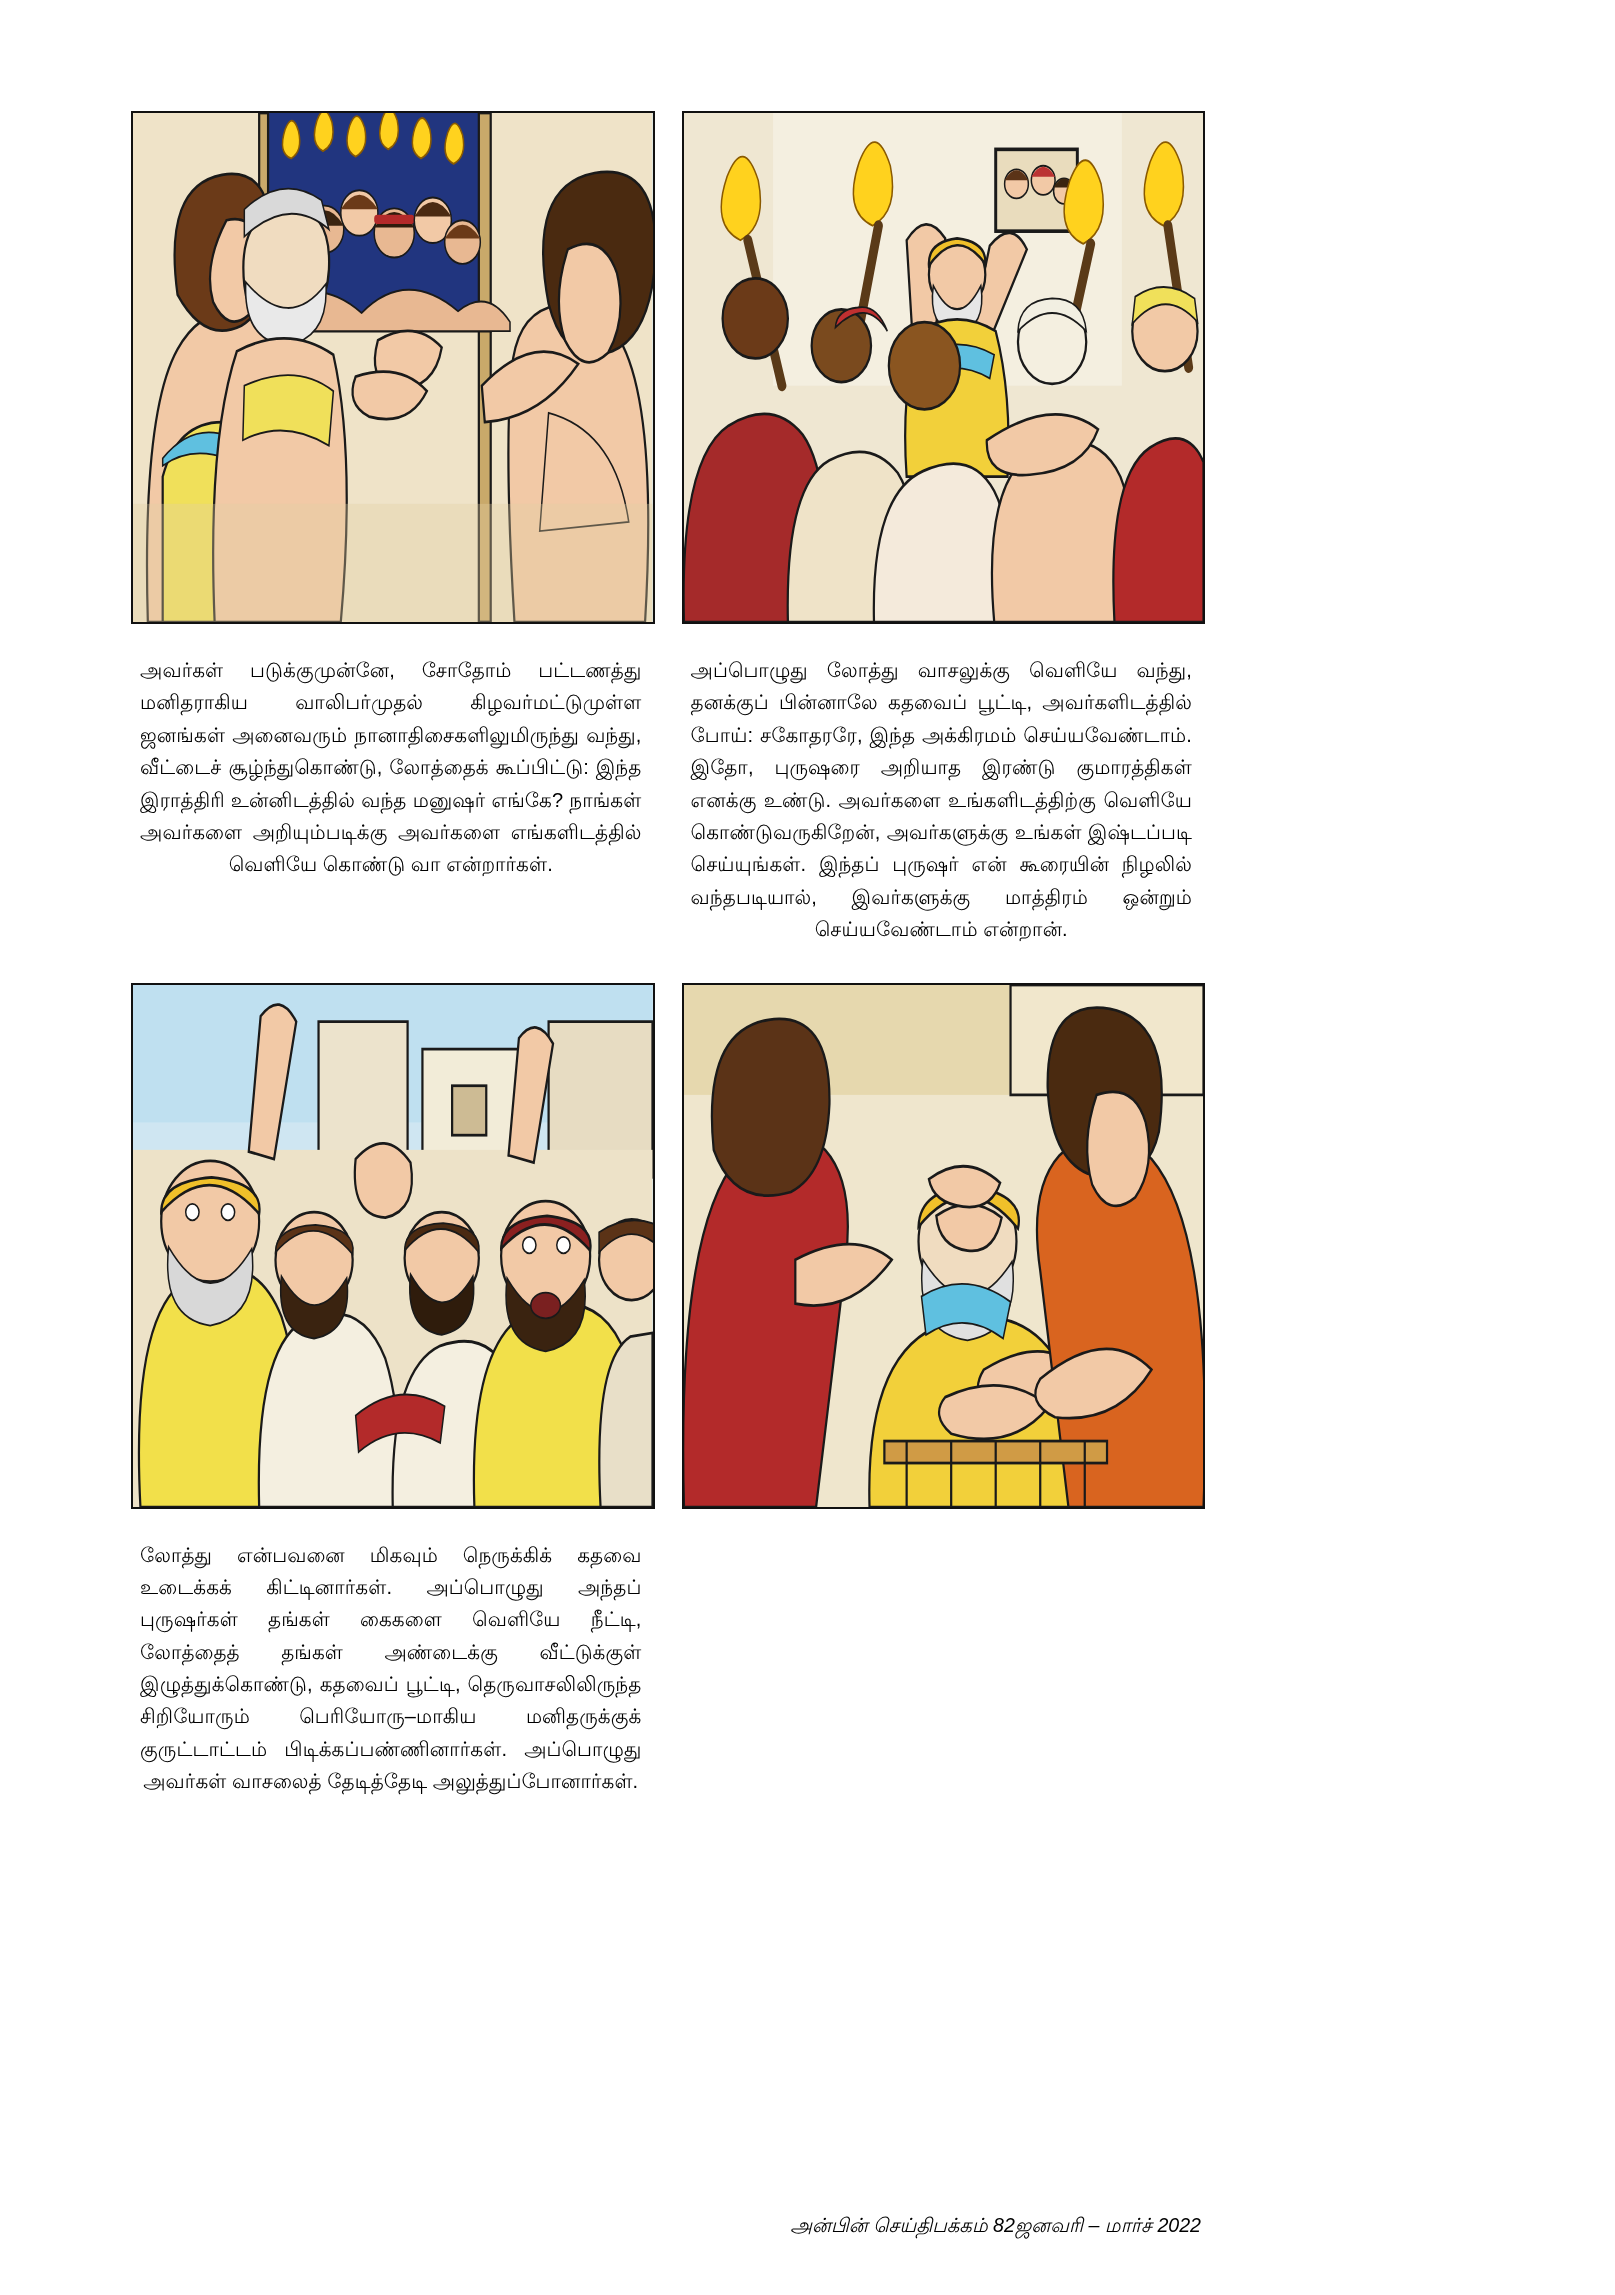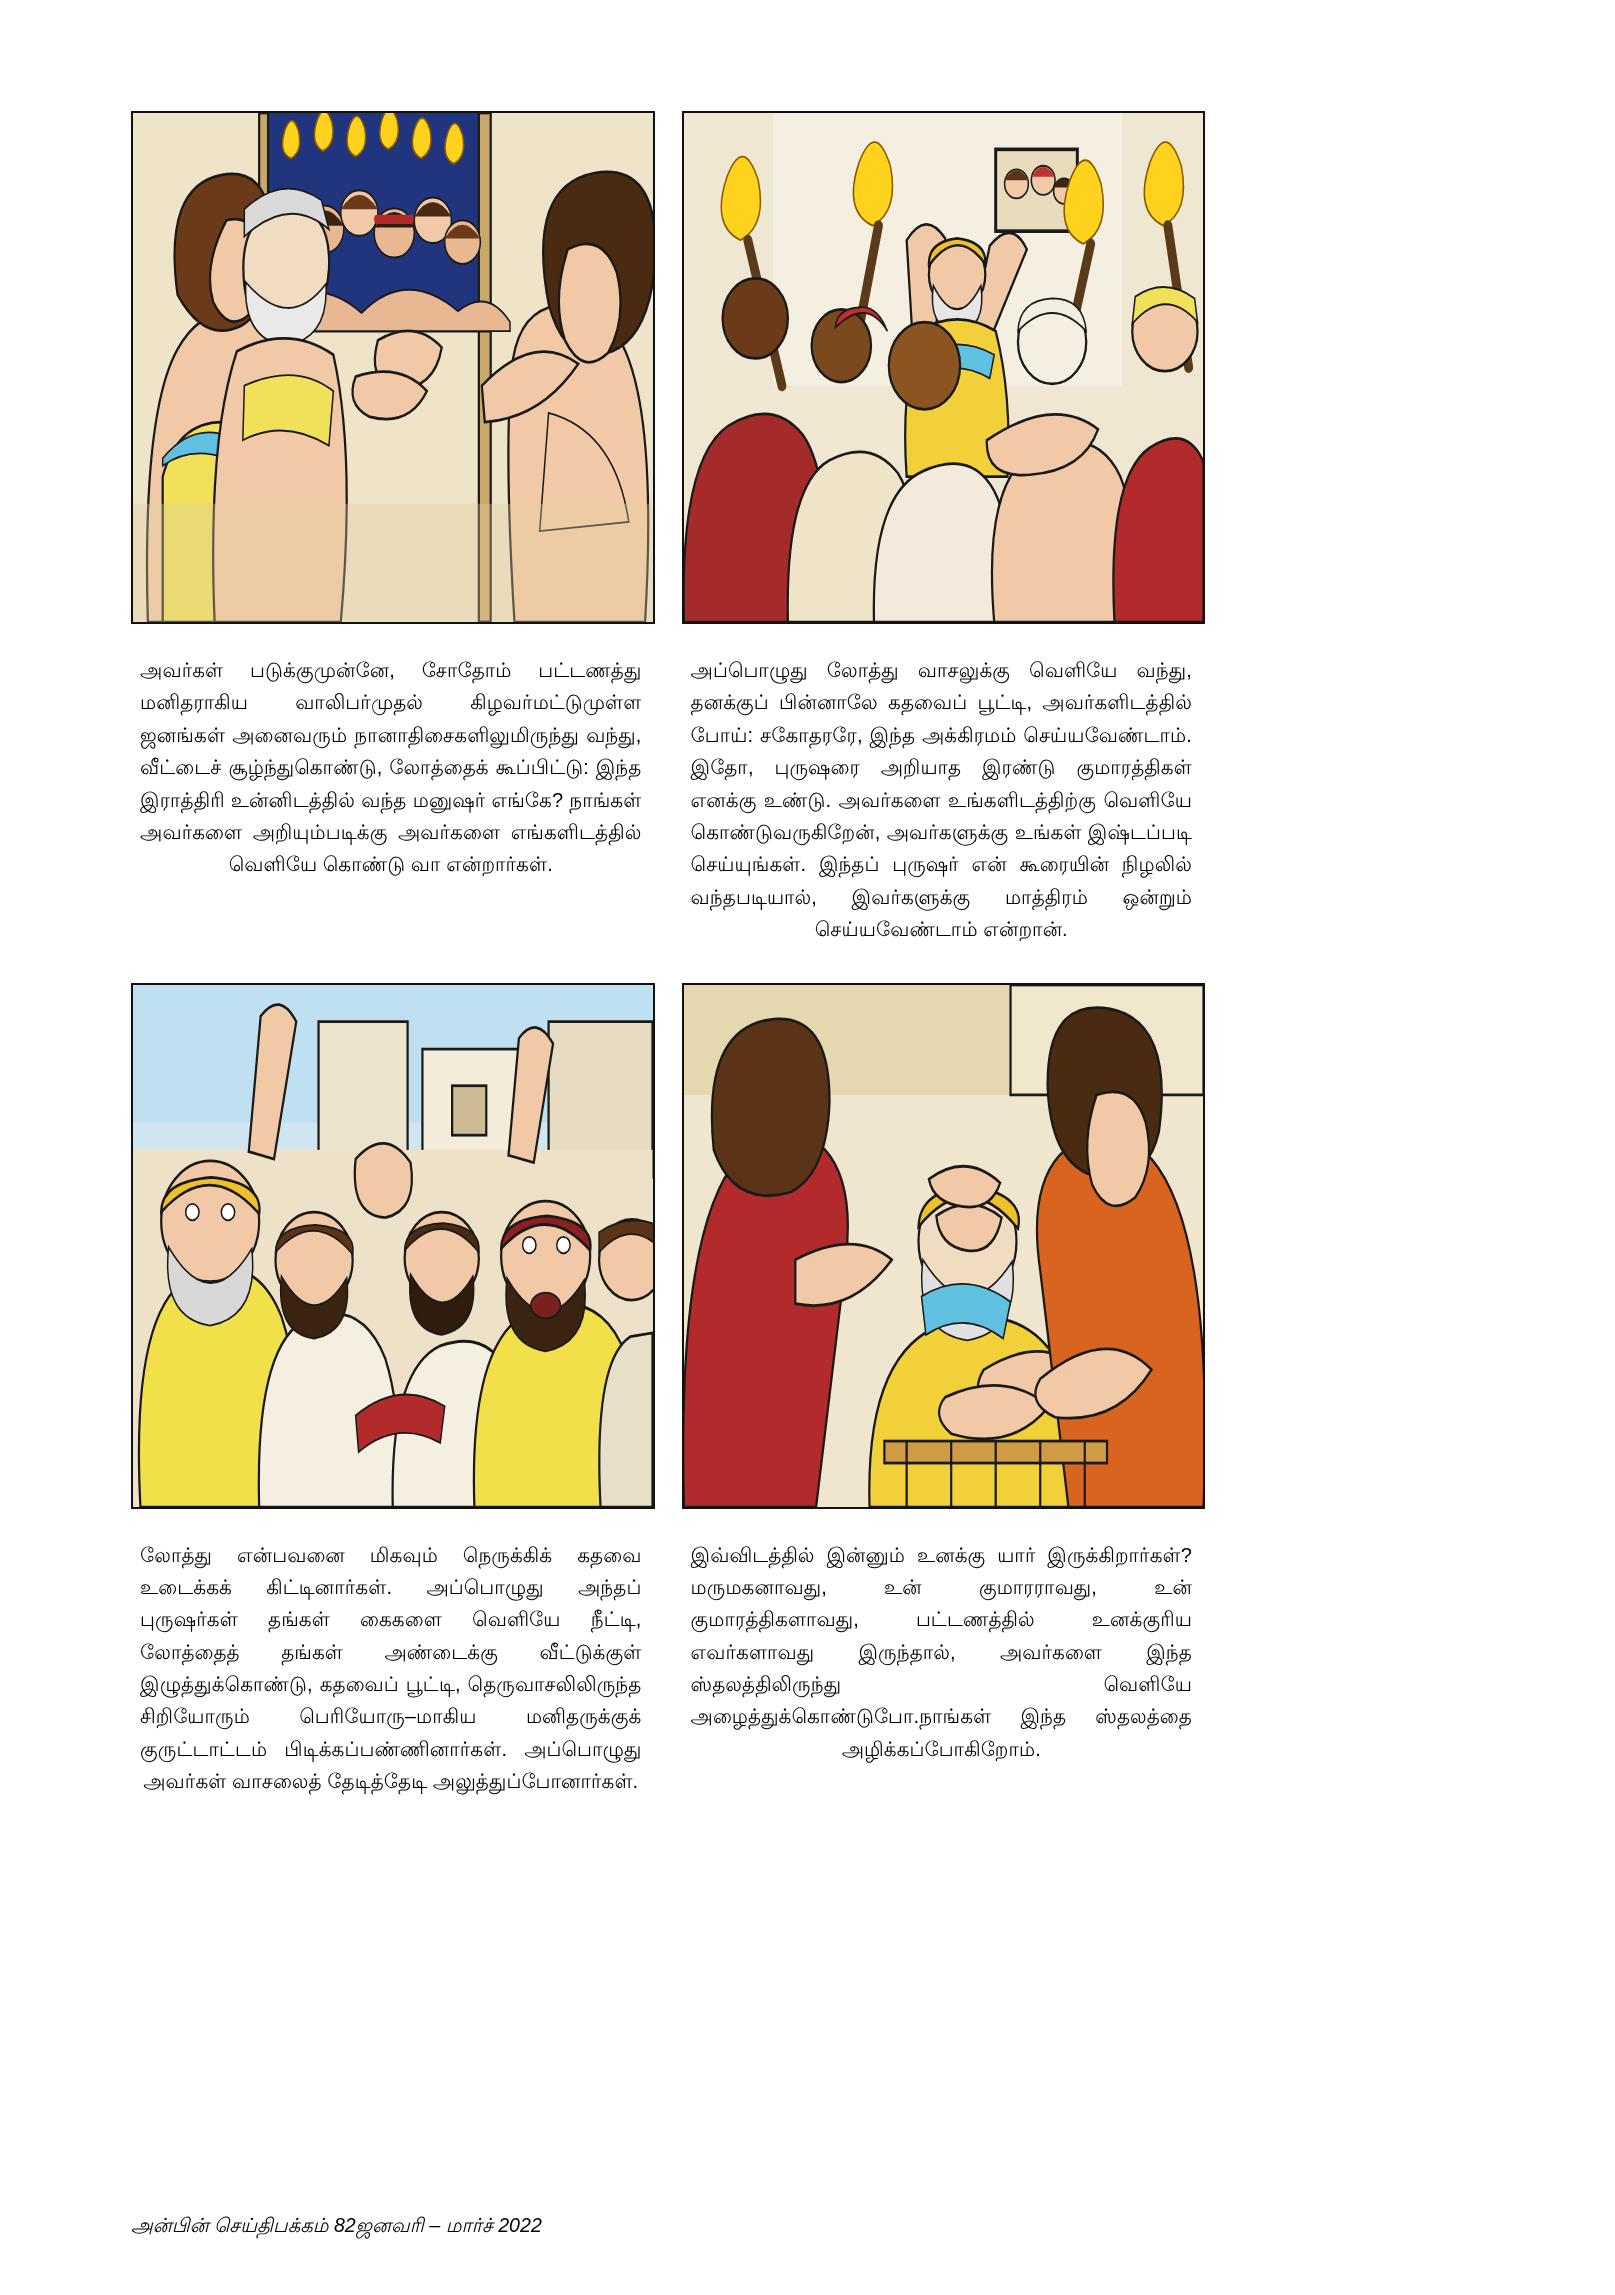--- a/index.html
+++ b/index.html
@@ -51,21 +51,21 @@
   }
 
   .row-gap { height: 37px; }
 
   .footer {
     position: absolute;
     left: 131px;
     right: 131px;
     bottom: 56px;
     display: flex;
-    justify-content: flex-start;
+    justify-content: flex-end;
     align-items: baseline;
     font-size: 19.6px;
     font-style: italic;
     color: #000;
   }
   .footer .mid { font-style: italic; }
 
   
   svg { display: block; width: 100%; height: 100%; }
 </style>
@@ -300,21 +300,20 @@
           <rect x="270" y="498" width="300" height="24" fill="#d09b45" stroke="#1a1a1a" stroke-width="3"></rect>
           <g stroke="#1a1a1a" stroke-width="3">
             <line x1="300" y1="498" x2="300" y2="570"></line>
             <line x1="360" y1="498" x2="360" y2="570"></line>
             <line x1="420" y1="498" x2="420" y2="570"></line>
             <line x1="480" y1="498" x2="480" y2="570"></line>
             <line x1="540" y1="498" x2="540" y2="570"></line>
           </g>
         </svg>
       </div>
-      <div class="caption">இவ்விடத்தில் இன்னும் உனக்கு யார் இருக்கிறார்கள்? மருமகனாவது, உன் குமாரராவது, உன் குமாரத்திகளாவது, பட்டணத்தில் உனக்குரிய எவர்களாவது இருந்தால், அவர்களை இந்த ஸ்தலத்திலிருந்து வெளியே அழைத்துக்கொண்டுபோ.நாங்கள் இந்த ஸ்தலத்தை அழிக்கப்போகிறோம்.</div>
     </div>
 
   </div>
 
   <div class="footer">
     <div>அன்பின் செய்தி</div>
     <div class="mid">பக்கம் 82</div>
     <div>ஜனவரி – மார்ச் 2022</div>
   </div>
 

